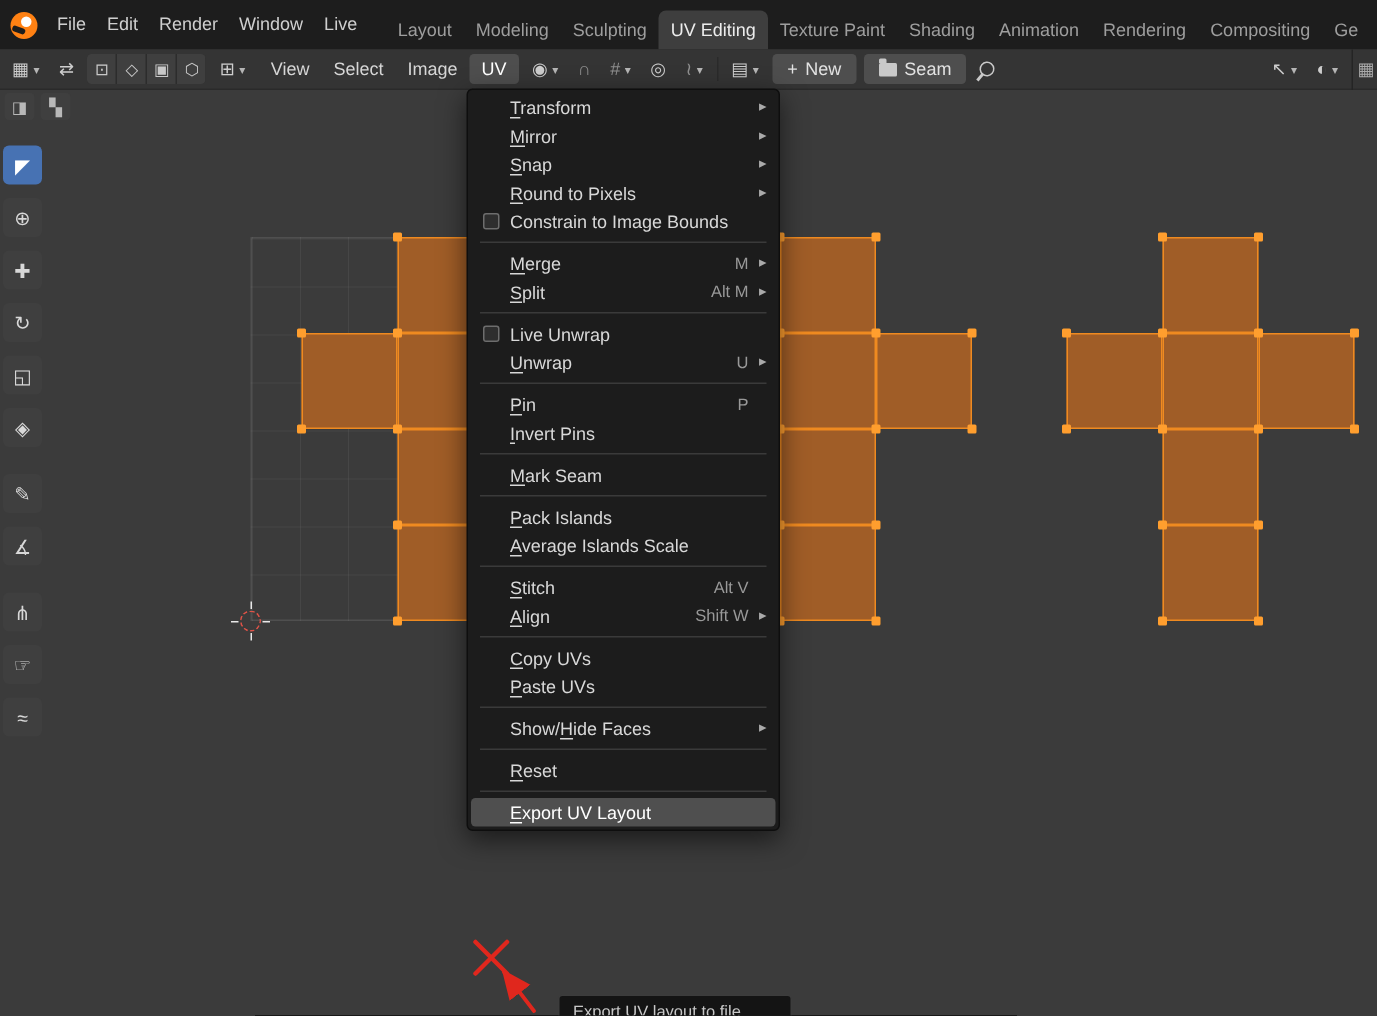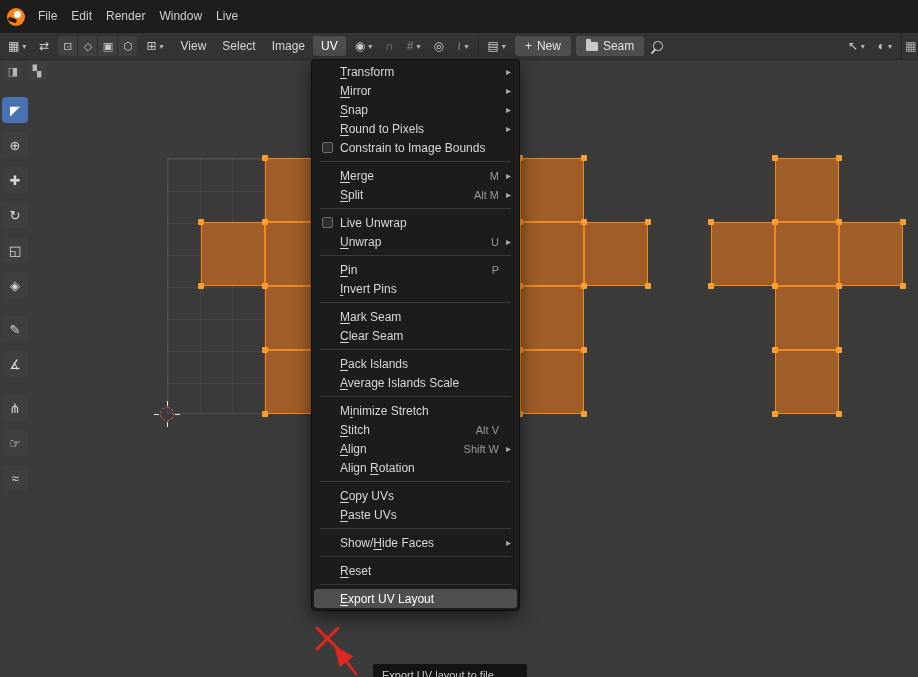--- a/index.html
+++ b/index.html
@@ -209,20 +209,32 @@
 
   <header class="topbar">
     <div class="logo"></div>
     <nav id="topbar-menus" class="tmenus">
         <span class="tmenu">File</span>
         <span class="tmenu">Edit</span>
         <span class="tmenu">Render</span>
         <span class="tmenu">Window</span>
         <span class="tmenu">Live</span>
       </nav>
+    <div id="tabs" class="tabs">
+        <span class="tab">Layout</span>
+        <span class="tab">Modeling</span>
+        <span class="tab">Sculpting</span>
+        <span class="tab active">UV Editing</span>
+        <span class="tab">Texture Paint</span>
+        <span class="tab">Shading</span>
+        <span class="tab">Animation</span>
+        <span class="tab">Rendering</span>
+        <span class="tab">Compositing</span>
+        <span class="tab">Ge</span>
+      </div>
   </header>
 
   <div class="eheader">
     <div class="hbtn">
       <span class="hicon">▦</span>
       <span class="chev">▾</span>
     </div>
     <div class="hbtn">
       <span class="hicon">⇄</span>
     </div>
@@ -360,63 +372,45 @@
         <span class="sc"></span>
         <span class="arrow"></span>
       </div>
       <div class="sep"></div>
       <div class="mi">
         <span class="iconpad"></span>
         <span class="lbl"><u>M</u>ark Seam</span>
         <span class="sc"></span>
         <span class="arrow"></span>
       </div>
-      <div class="mi">
-        <span class="iconpad"></span>
-        <span class="lbl"><u>C</u>lear Seam</span>
-        <span class="sc"></span>
-        <span class="arrow"></span>
-      </div>
       <div class="sep"></div>
       <div class="mi">
         <span class="iconpad"></span>
         <span class="lbl"><u>P</u>ack Islands</span>
         <span class="sc"></span>
         <span class="arrow"></span>
       </div>
       <div class="mi">
         <span class="iconpad"></span>
         <span class="lbl"><u>A</u>verage Islands Scale</span>
         <span class="sc"></span>
         <span class="arrow"></span>
       </div>
       <div class="sep"></div>
-      <div class="mi">
-        <span class="iconpad"></span>
-        <span class="lbl">M<u>i</u>nimize Stretch</span>
-        <span class="sc"></span>
-        <span class="arrow"></span>
-      </div>
       <div class="mi">
         <span class="iconpad"></span>
         <span class="lbl"><u>S</u>titch</span>
         <span class="sc">Alt V</span>
         <span class="arrow"></span>
       </div>
       <div class="mi">
         <span class="iconpad"></span>
         <span class="lbl"><u>A</u>lign</span>
         <span class="sc">Shift W</span>
         <span class="arrow">▸</span>
-      </div>
-      <div class="mi">
-        <span class="iconpad"></span>
-        <span class="lbl">Align <u>R</u>otation</span>
-        <span class="sc"></span>
-        <span class="arrow"></span>
       </div>
       <div class="sep"></div>
       <div class="mi">
         <span class="iconpad"></span>
         <span class="lbl"><u>C</u>opy UVs</span>
         <span class="sc"></span>
         <span class="arrow"></span>
       </div>
       <div class="mi">
         <span class="iconpad"></span>

